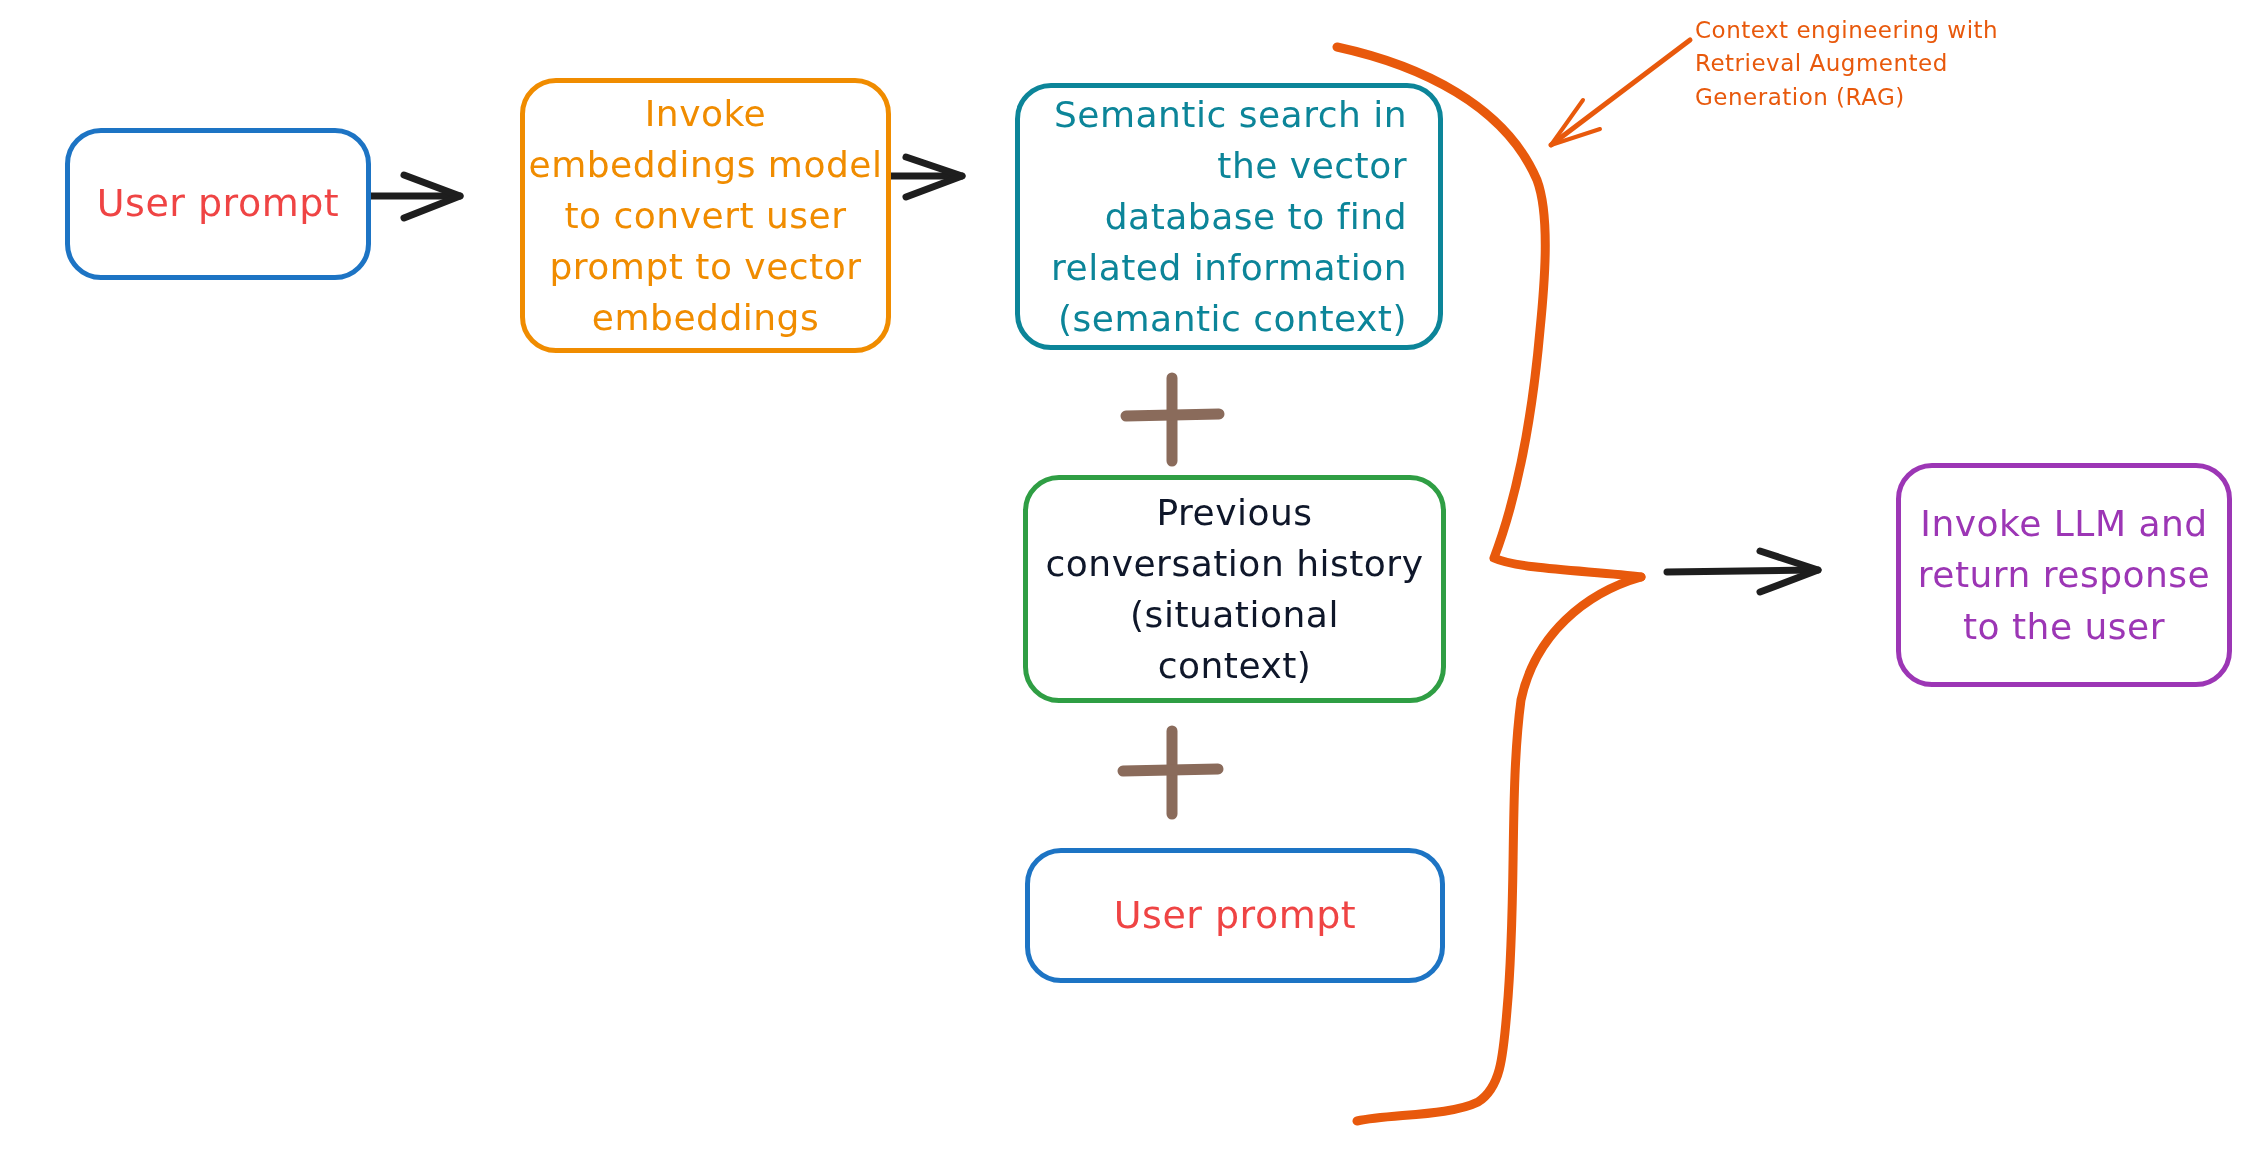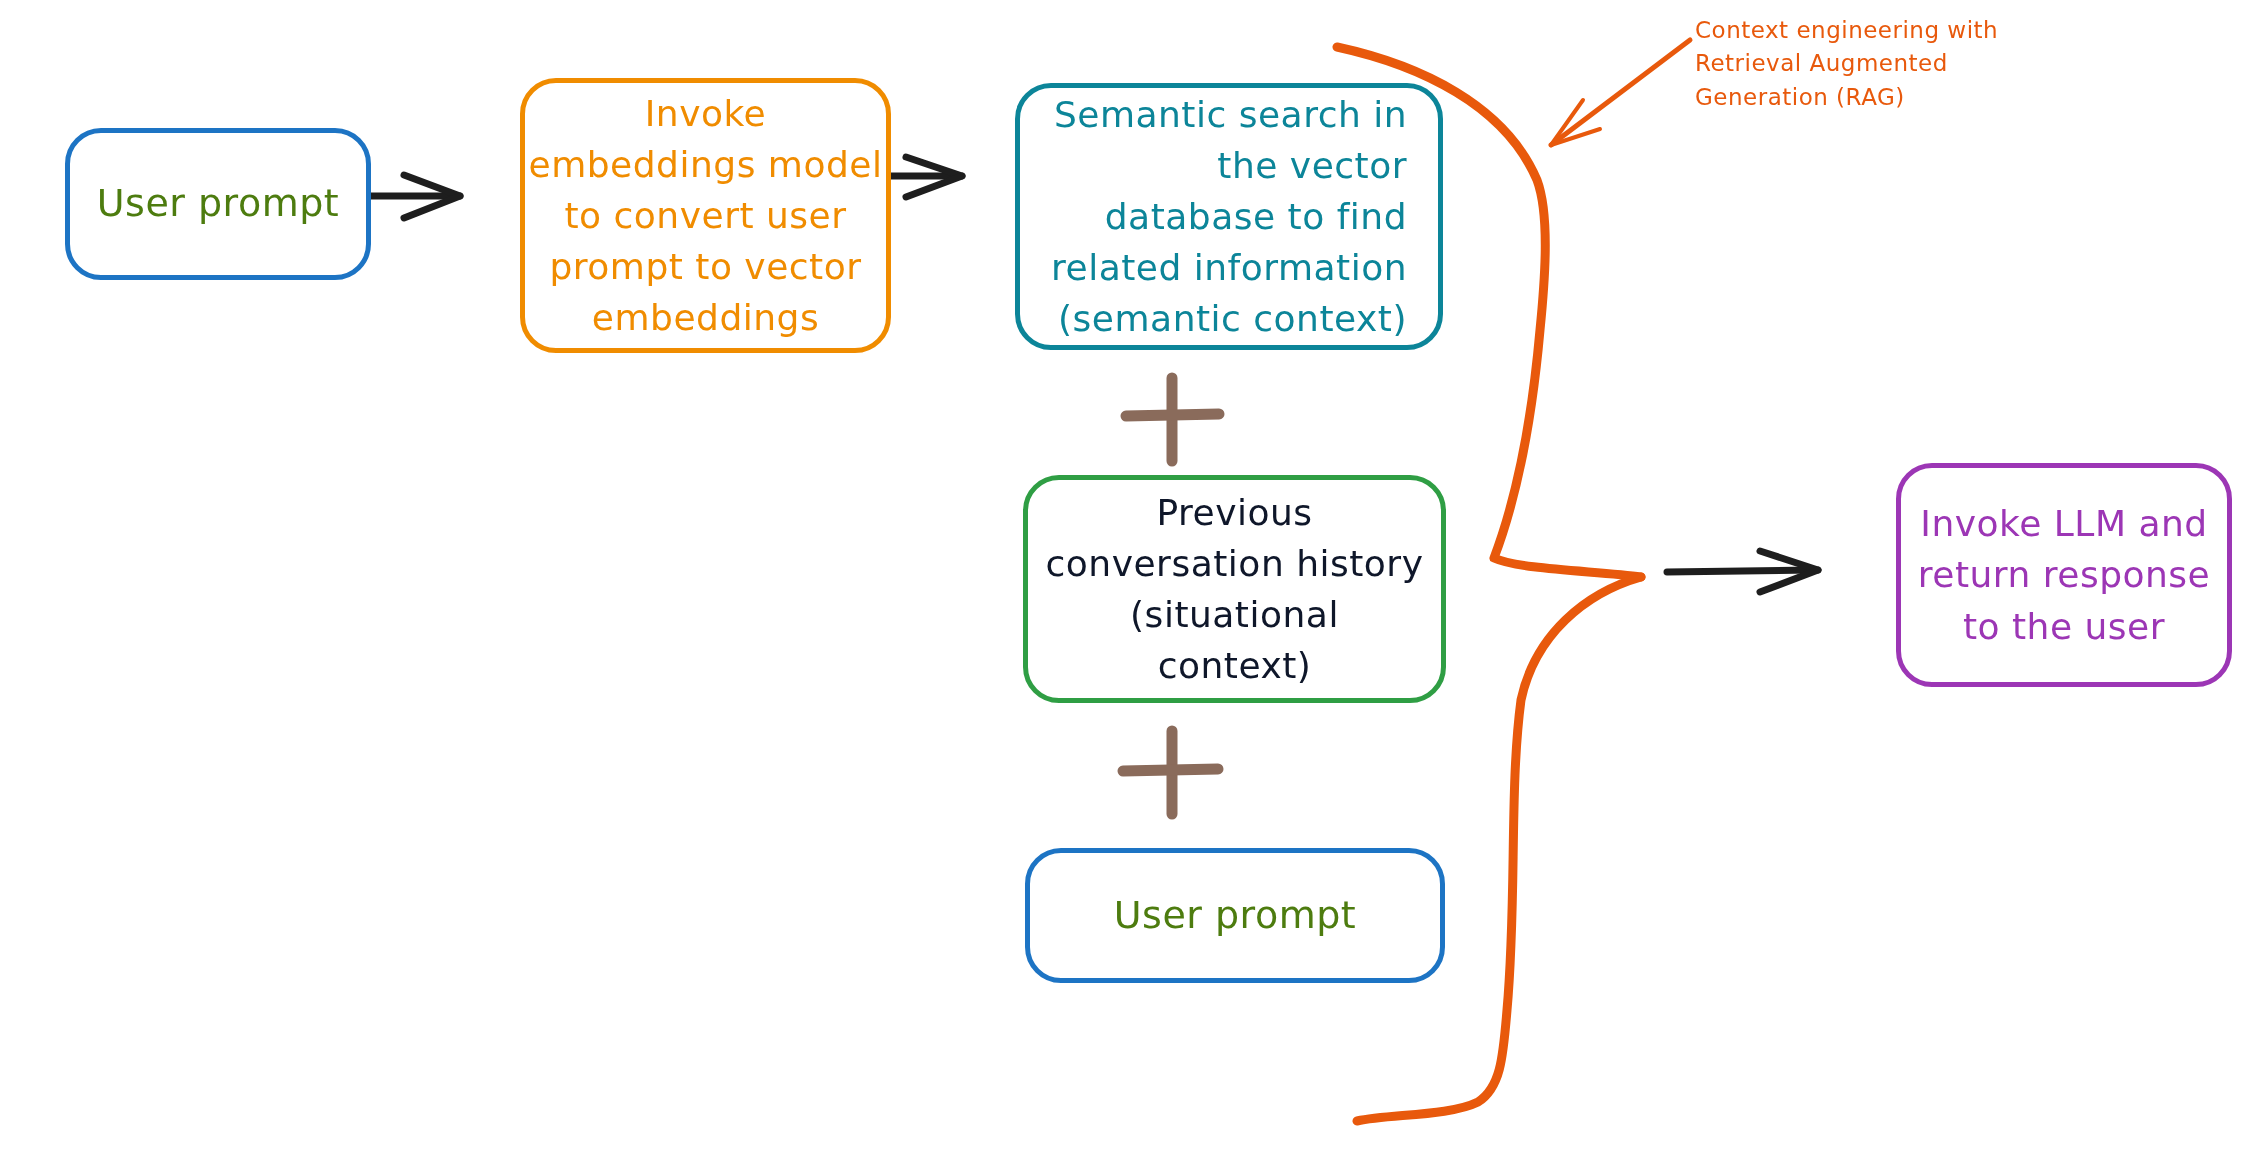--- a/index.html
+++ b/index.html
@@ -26,21 +26,21 @@
     justify-content: center;
     text-align: center;
     white-space: pre-line;
     font-size: 36px;
     line-height: 1.42;
     font-weight: 500;
     letter-spacing: 0.5px;
     background: #ffffff;
     margin-left: 43px;
   }
-  .node-blue   { border-color: #1d74c4; color: #4d7c0f; }
+  .node-blue   { border-color: #1d74c4; color: #ef4444; }
   .node-orange { border-color: #f08c00; color: #f08c00; }
   .node-teal   { border-color: #0c8599; color: #0c8599; text-align: right; }
   .node-green  { border-color: #2f9e44; color: #0f172a; }
   .node-purple { border-color: #9c36b5; color: #9c36b5; }
 
   #node-user-prompt-1 { left: 22px;   top: 128px; width: 306px; height: 152px; font-size: 38px; }
   #node-embeddings    { left: 477px;  top: 78px;  width: 371px; height: 275px; }
   #node-semantic      { left: 972px;  top: 83px;  width: 428px; height: 267px; }
   #node-history       { left: 980px;  top: 475px; width: 423px; height: 228px; }
   #node-user-prompt-2 { left: 982px;  top: 848px; width: 420px; height: 135px; font-size: 38px; }

